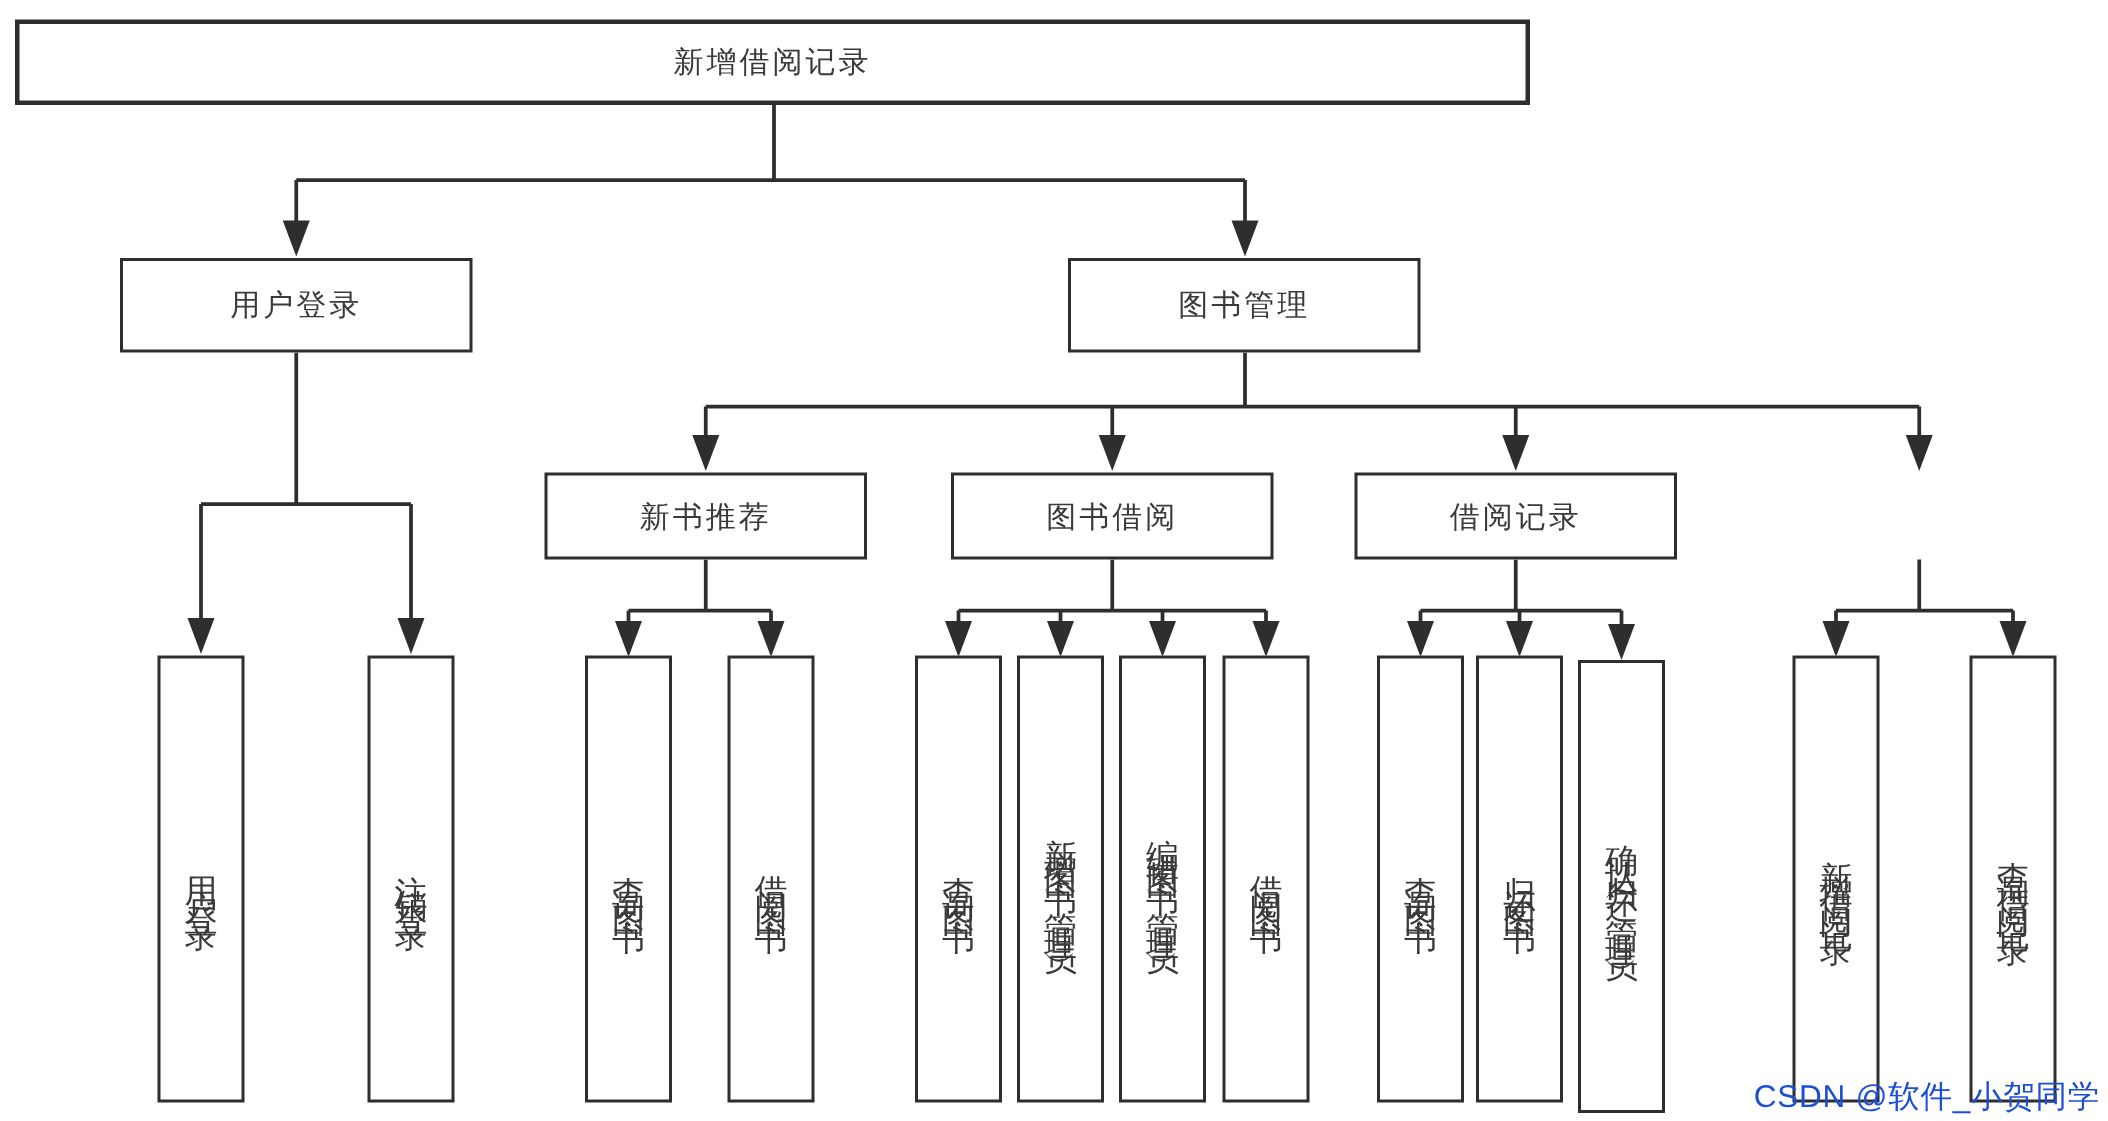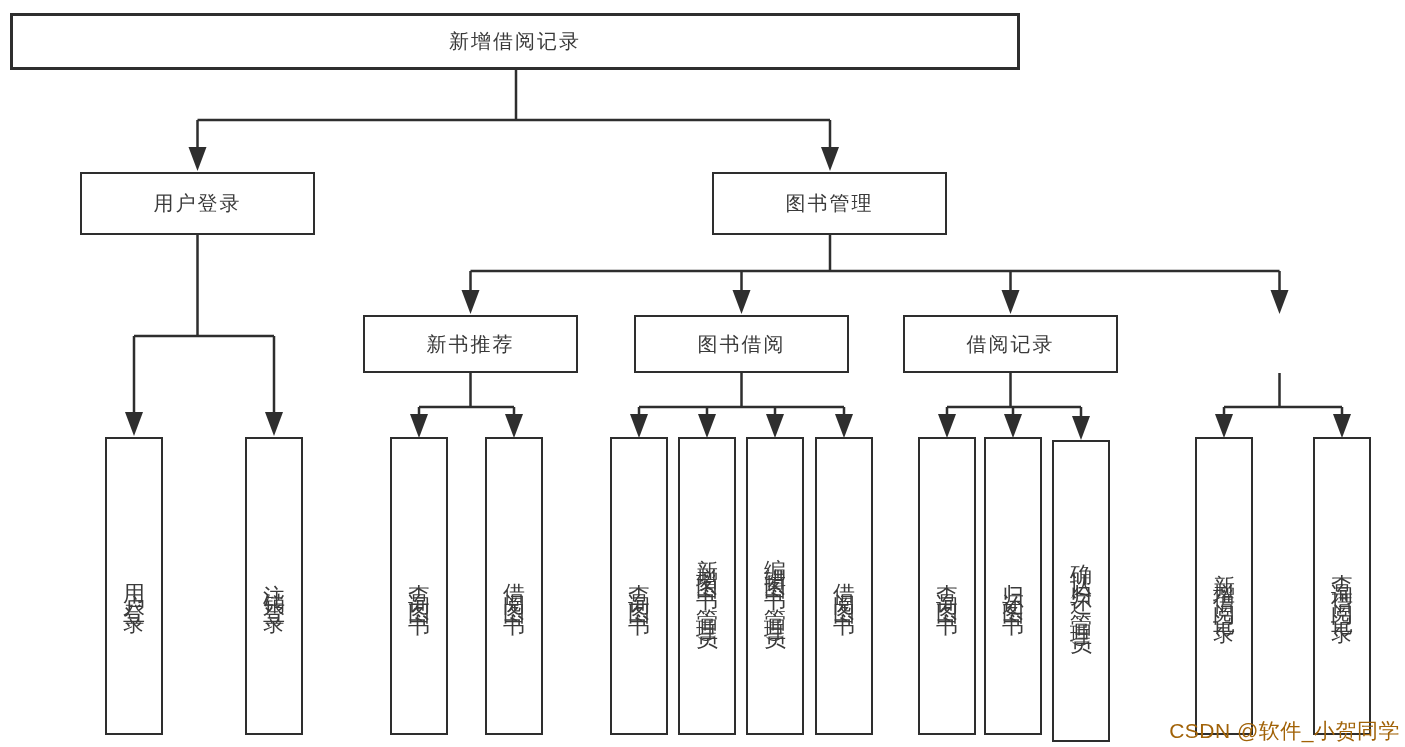--- a/index.html
+++ b/index.html
@@ -43,21 +43,21 @@
     font-size: 22px;
     line-height: 1;
     letter-spacing: 10px;
   }
   .watermark {
     position: absolute;
     right: 5px;
     bottom: 2px;
     font-size: 21px;
     letter-spacing: 0.5px;
-    color: #a16207;
+    color: #1d4ed8;
     white-space: nowrap;
     text-align: right;
   }
 </style>
 </head>
 <body>
 
 <div class="stage">
 
   <svg class="connectors" viewBox="0 0 1405 747" xmlns="http://www.w3.org/2000/svg">

